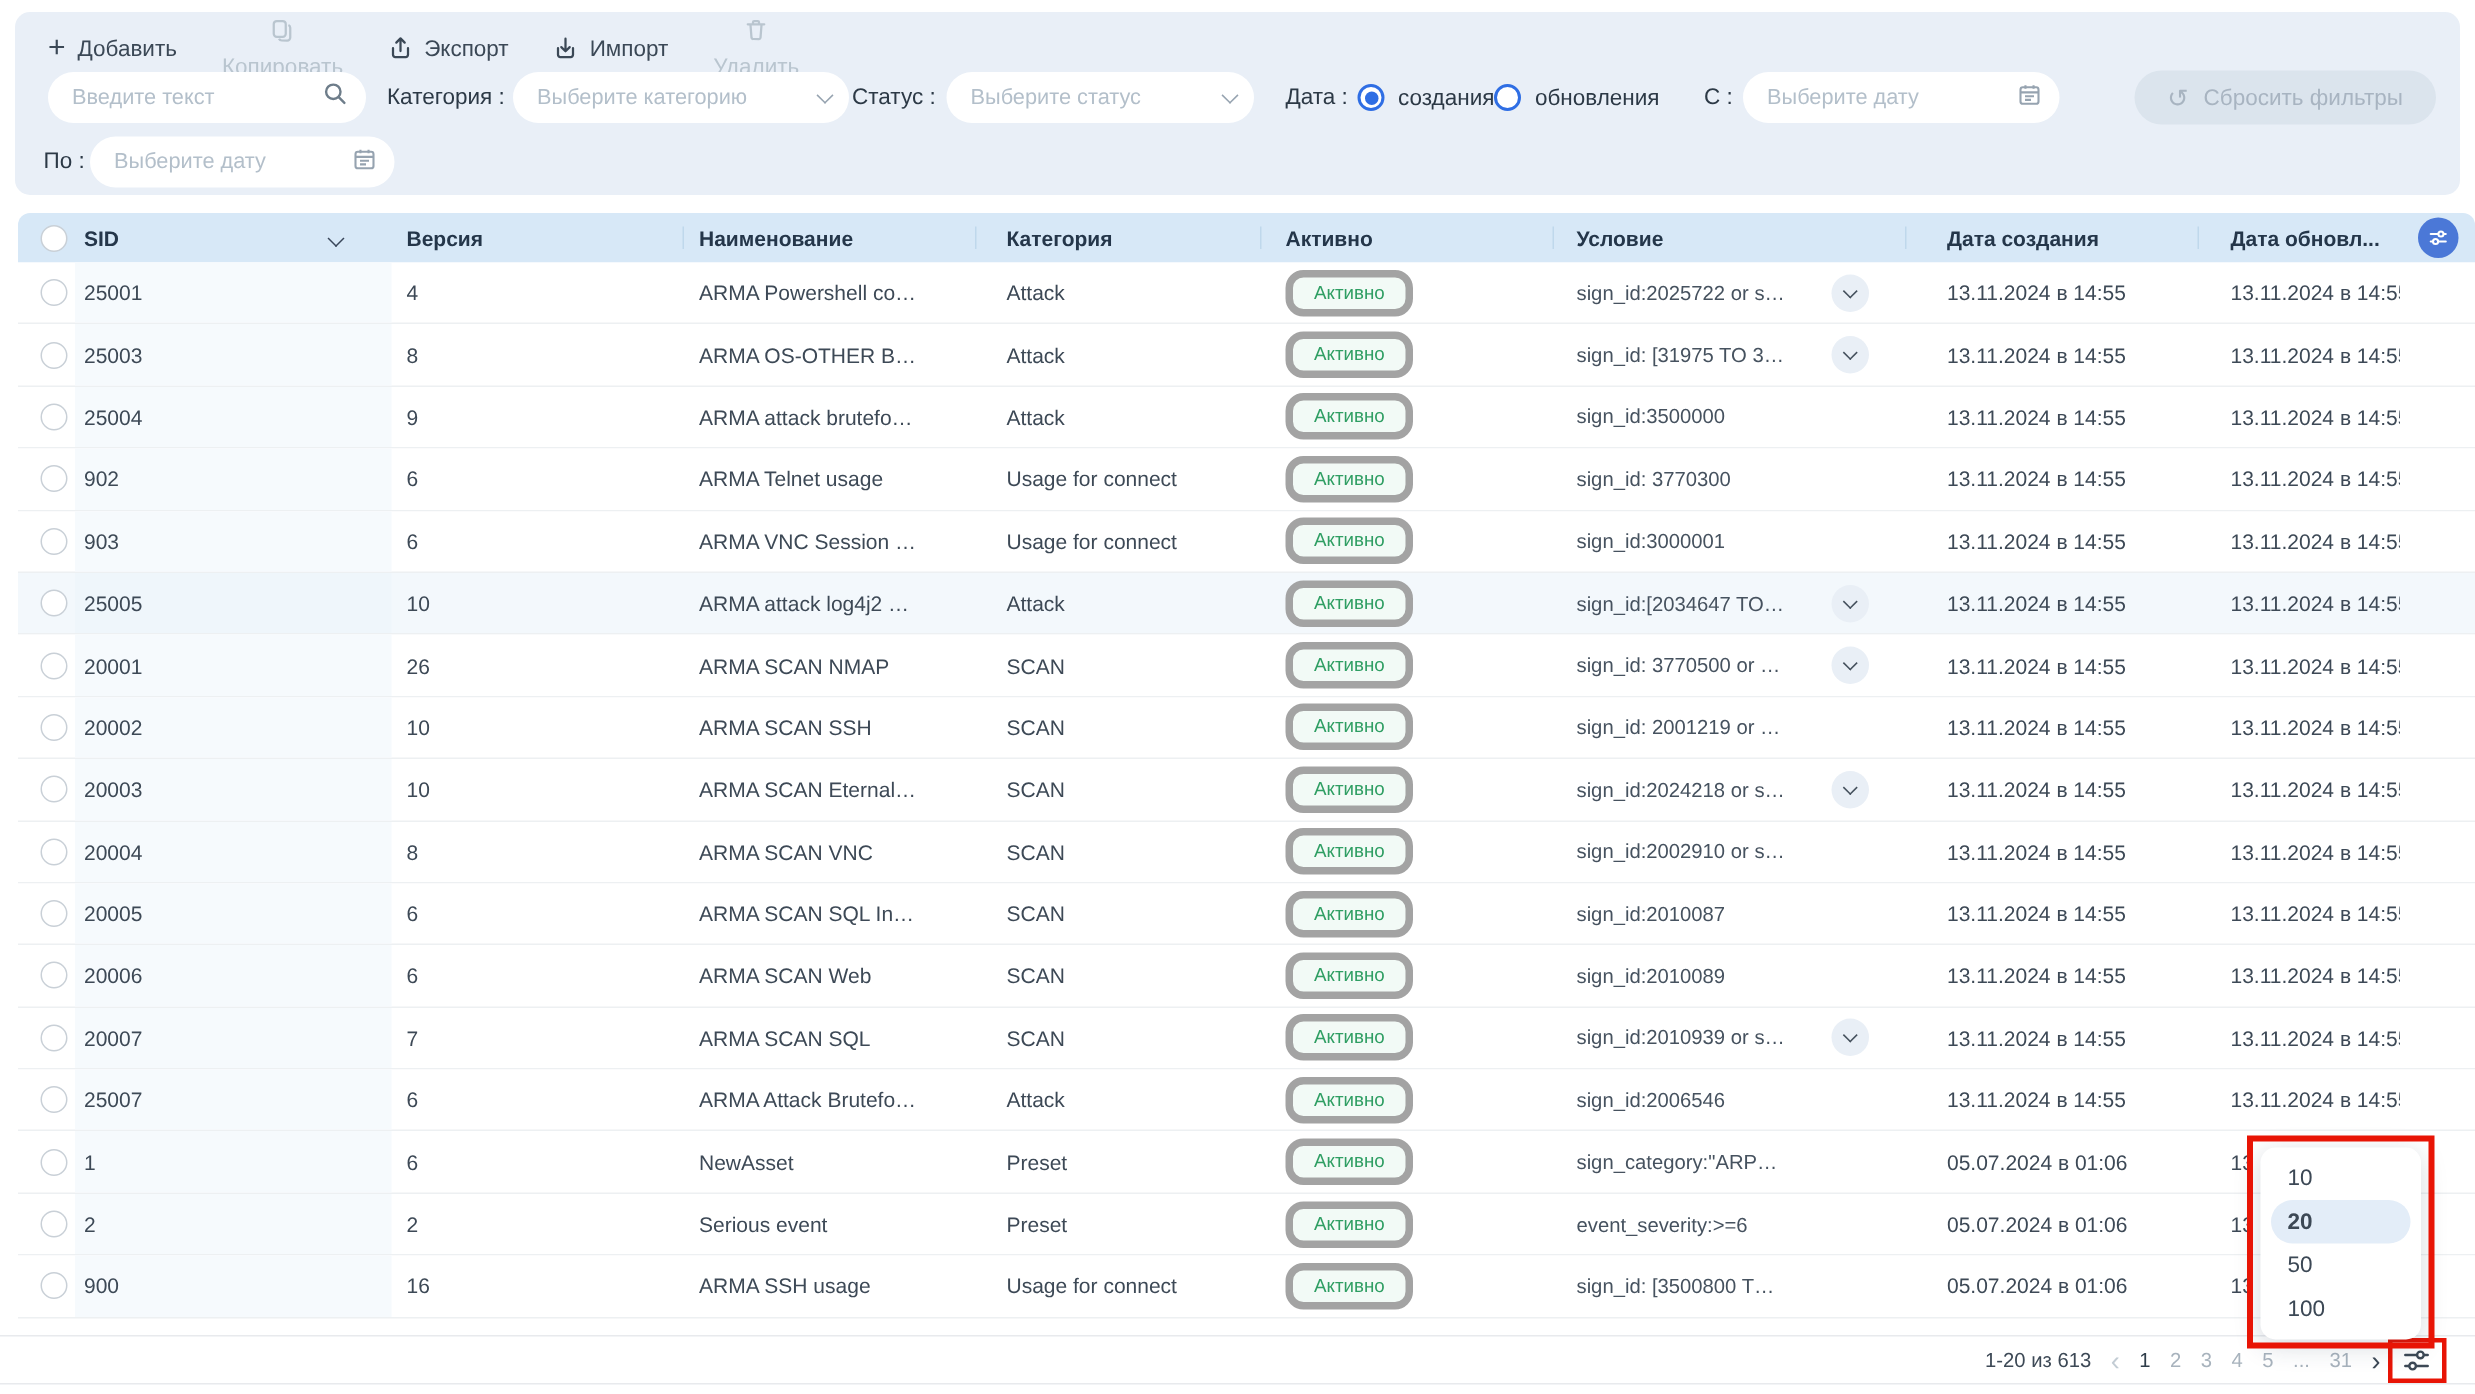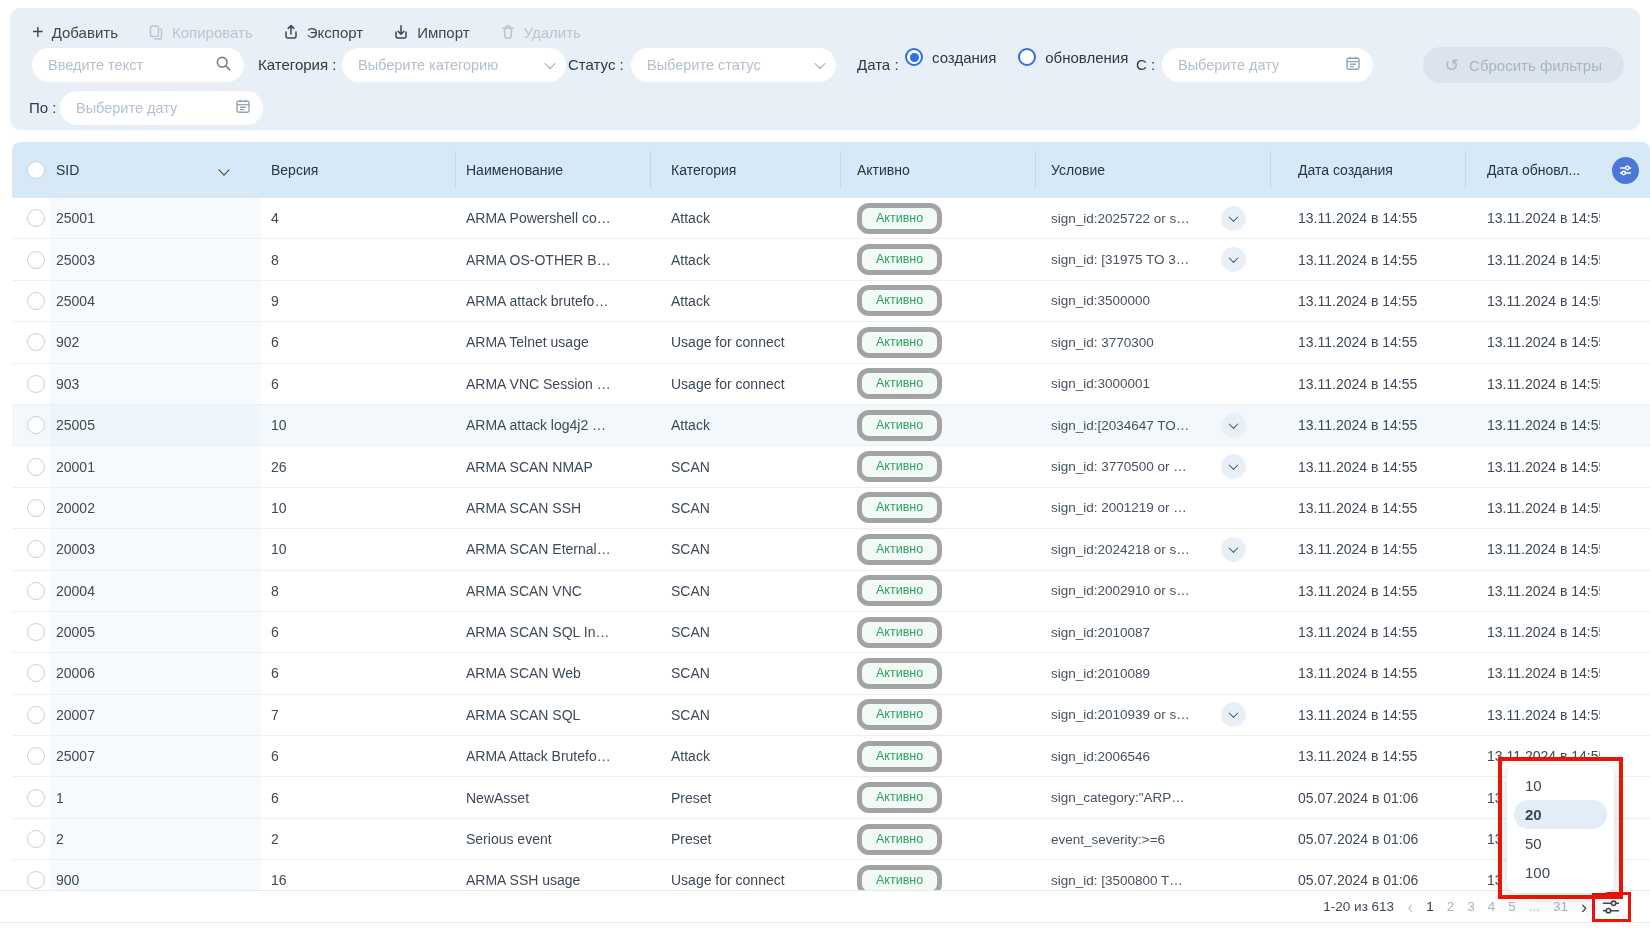--- a/index.html
+++ b/index.html
@@ -5,47 +5,47 @@
   * { box-sizing:border-box; margin:0; padding:0; }
   html,body { background:#fff; }
   .page { position:relative; width:1650px; height:929px; background:#fff; overflow:hidden;
           font-family:"Liberation Sans", sans-serif; color:#3c4956; }
 
   
   .filters { position:absolute; left:10px; top:8px; width:1630px; height:122px;
              background:#e9eff7; border-radius:10px; }
   .toolbar { position:absolute; left:22px; top:10px; height:28px; display:flex; align-items:center; gap:30px; }
   .tbtn { display:flex; align-items:center; gap:8px; font-size:15px; color:#3b4856; cursor:pointer; white-space:nowrap; }
-  .tbtn.disabled { color:#b9c5cf; }
+  .tbtn.disabled { color:#b9c5cf;flex-direction:column; }
   .tbtn svg { display:block; }
   .plus-glyph { font-size:20px; line-height:16px; font-weight:400; }
 
   .flabel { position:absolute; height:34px; line-height:34px; font-size:15px; color:#2c3946; top:40px; white-space:nowrap; }
   .pill { position:absolute; top:40px; height:34px; background:#fff; border-radius:17px;
           display:flex; align-items:center; padding:0 12px 0 16px; }
   .pill input { border:none; outline:none; background:transparent; flex:1; min-width:0;
                 font-family:"Liberation Sans", sans-serif; font-size:14.5px; color:#ef4444; }
   .pill input::placeholder { color:#b3bfca; }
   .pill .ph { flex:1; font-size:14.5px; color:#b3bfca; white-space:nowrap; overflow:hidden; }
   .chev { width:8px; height:8px; border-right:1.7px solid #96a3b0; border-bottom:1.7px solid #96a3b0;
           transform:rotate(45deg) translate(-1px,-1px); flex:none; }
-  .radio-group { position:absolute; top:40px; height:34px; display:flex; align-items:flex-start; gap:22px; }
+  .radio-group { position:absolute; top:40px; height:34px; display:flex; align-items:center; }
   .radio-item { display:flex; align-items:center; gap:9px; cursor:pointer; }
   .radio { width:18px; height:18px; border-radius:50%; border:2px solid #2f6ee4; background:#fff;
            display:flex; align-items:center; justify-content:center; flex:none; }
   .radio.sel::after { content:''; width:9px; height:9px; border-radius:50%; background:#2f6ee4; }
   .radio-item span.rlabel { font-size:15px; color:#2c3946; }
   .reset-btn { position:absolute; right:16px; top:39px; height:36px; border-radius:18px; background:#dbe4ed;
                color:#a8b4c1; font-size:15px; display:flex; align-items:center; gap:10px; padding:0 22px; cursor:pointer; }
   .undo-glyph { font-size:17px; line-height:17px; }
 
   
   .grid-cols { display:grid; grid-template-columns:38px 211px 194px 195px 190px 195px 235px 195px 135px 1fr; }
   .table { position:absolute; left:12px; top:142px; width:1638px; }
-  .thead { height:56px; background:#d7e8f7; border-radius:8px 8px 0 0; font-weight:normal;
+  .thead { height:33px; background:#d7e8f7; border-radius:8px 8px 0 0; font-weight:bold;
            font-size:14px; color:#24364a; }
   .th { display:flex; align-items:center; height:100%; position:relative; }
   .th.sep::before { content:''; position:absolute; left:0; top:9px; bottom:9px; width:1px; background:#bfd8ec; }
   .pad-sid { padding-left:6px; } .pad-ver { padding-left:10px; } .pad-name { padding-left:11px; }
   .pad-cat { padding-left:21px; } .pad-status { padding-left:17px; } .pad-cond { padding-left:16px; }
   .pad-created { padding-left:28px; } .pad-upd { padding-left:22px; }
   .sortchev { margin-left:auto; margin-right:33px; width:8px; height:8px;
               border-right:1.8px solid #39465a; border-bottom:1.8px solid #39465a; transform:rotate(45deg); }
   .cb { width:18px; height:18px; border:1.5px solid #c9d0d7; border-radius:50%; background:#fff; margin-left:15px; flex:none; cursor:pointer; }
   .gear-btn { width:27px; height:27px; border-radius:50%; background:#4b78d7; display:flex;

